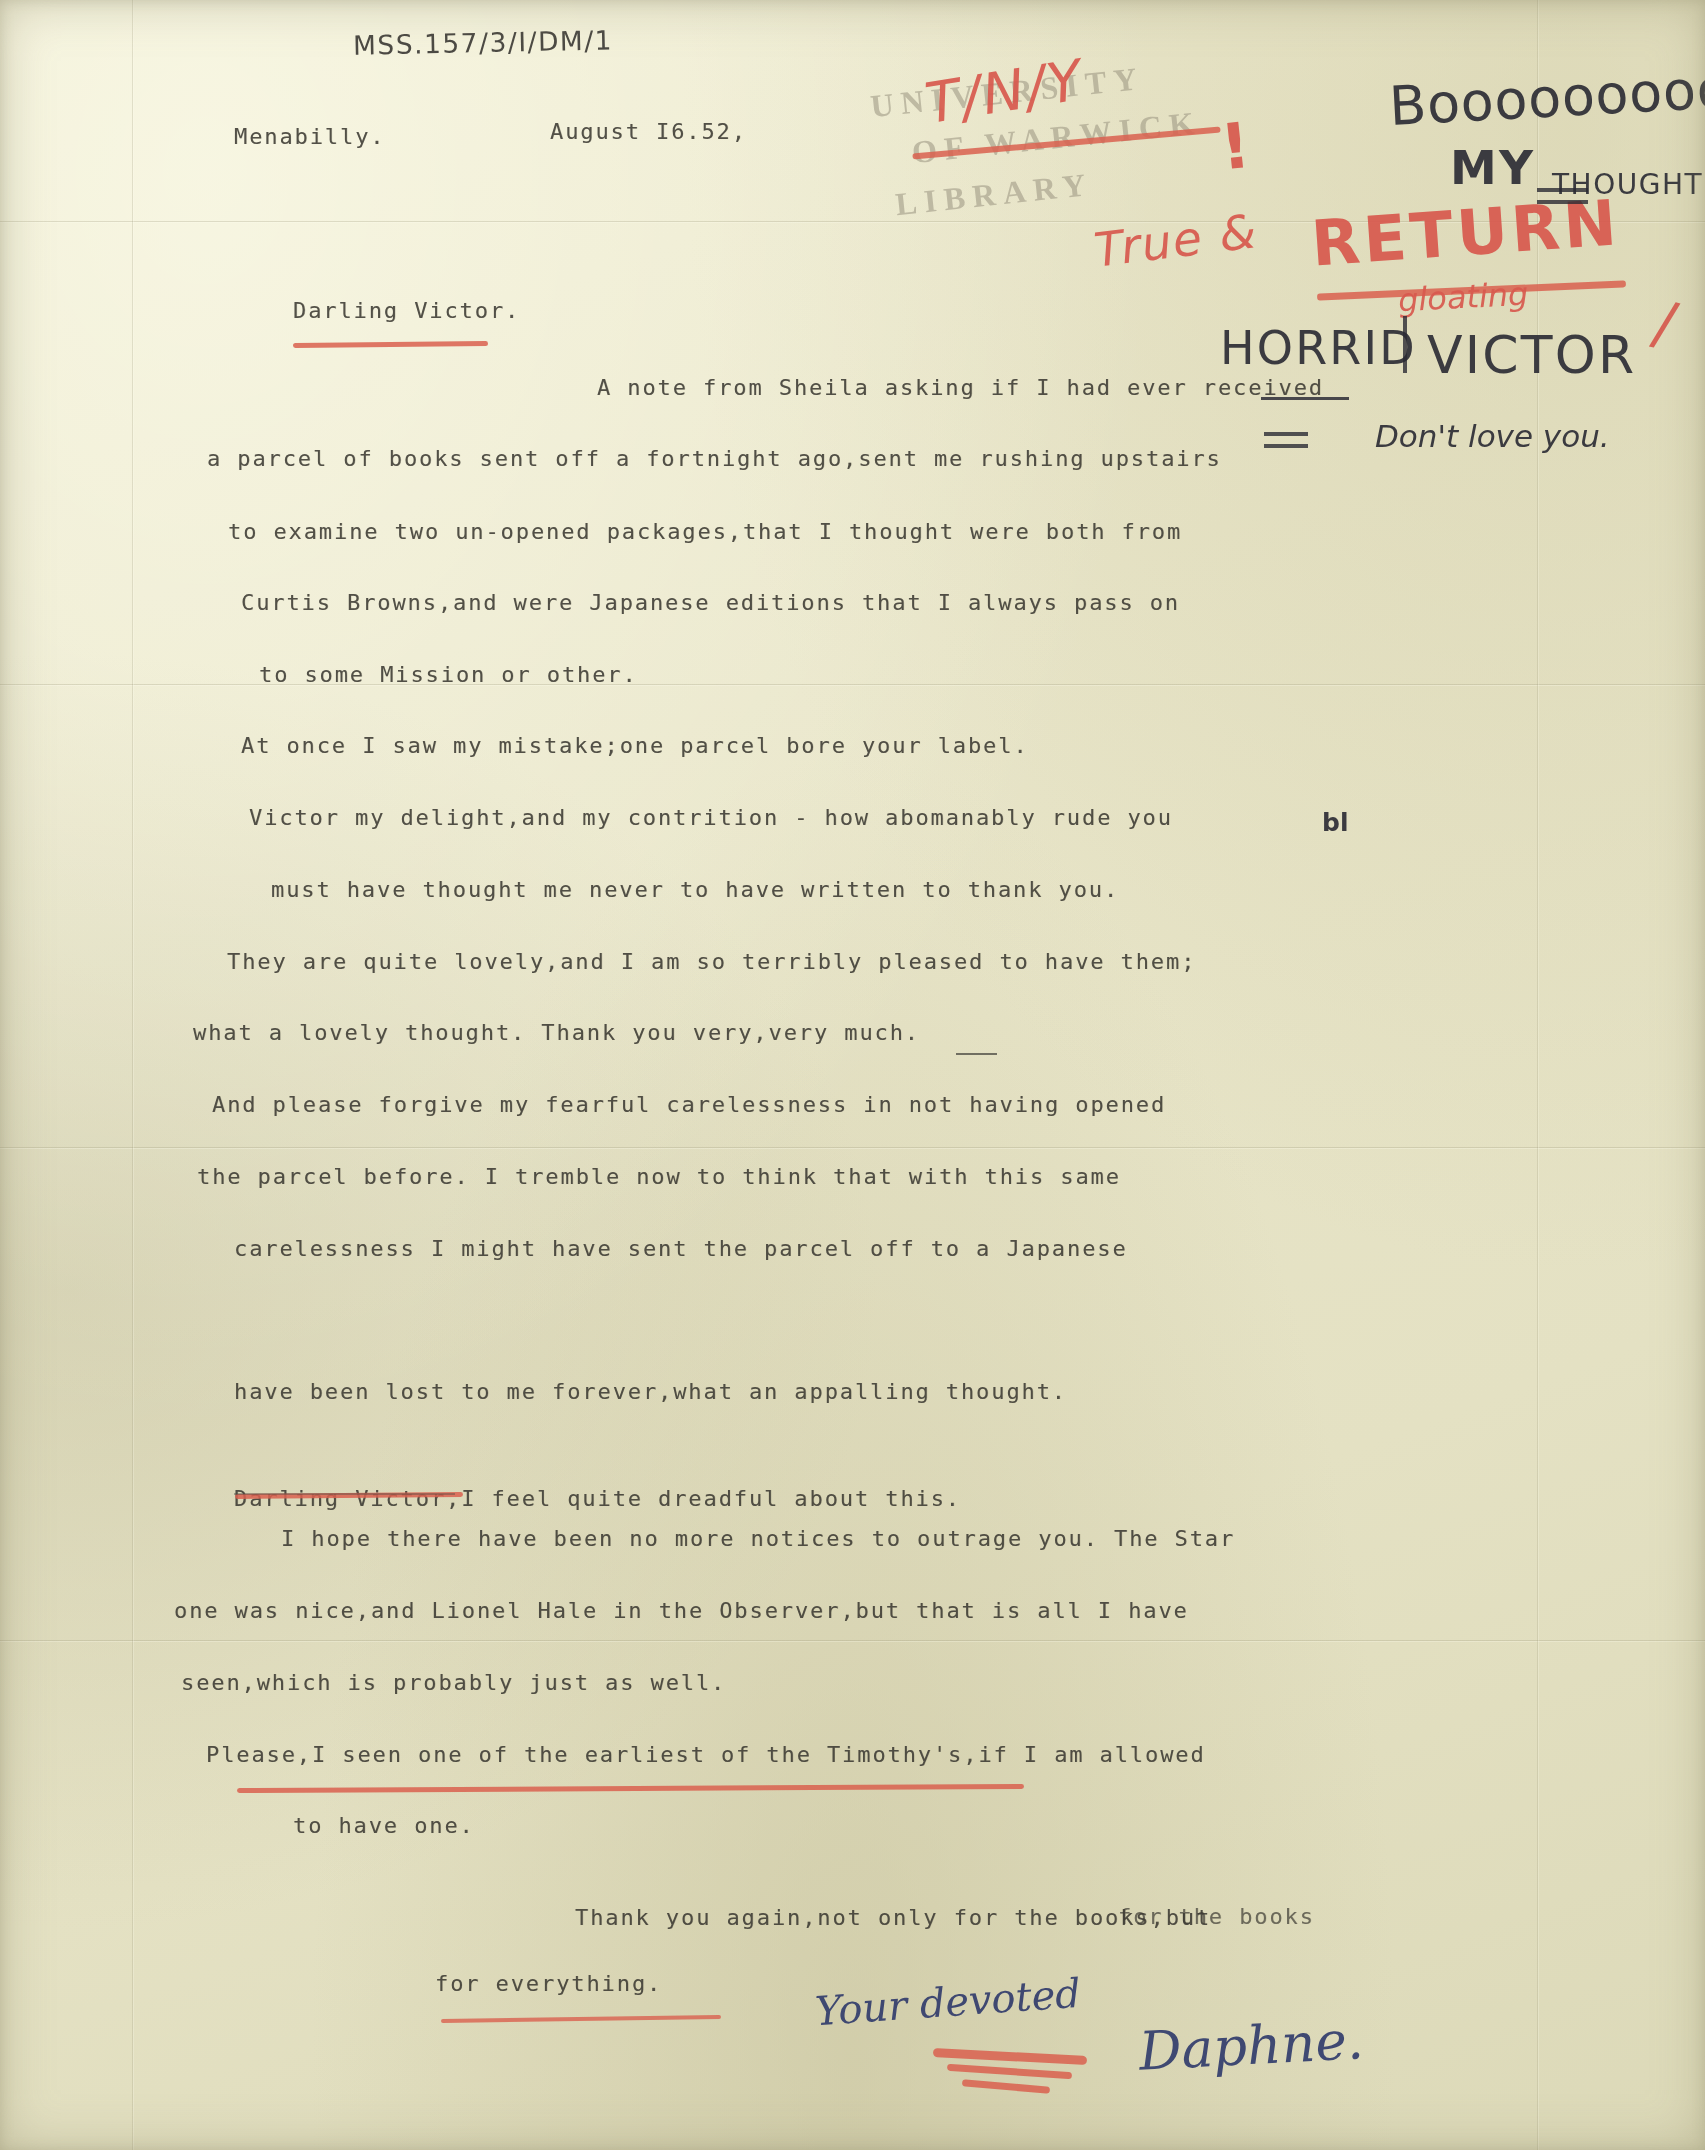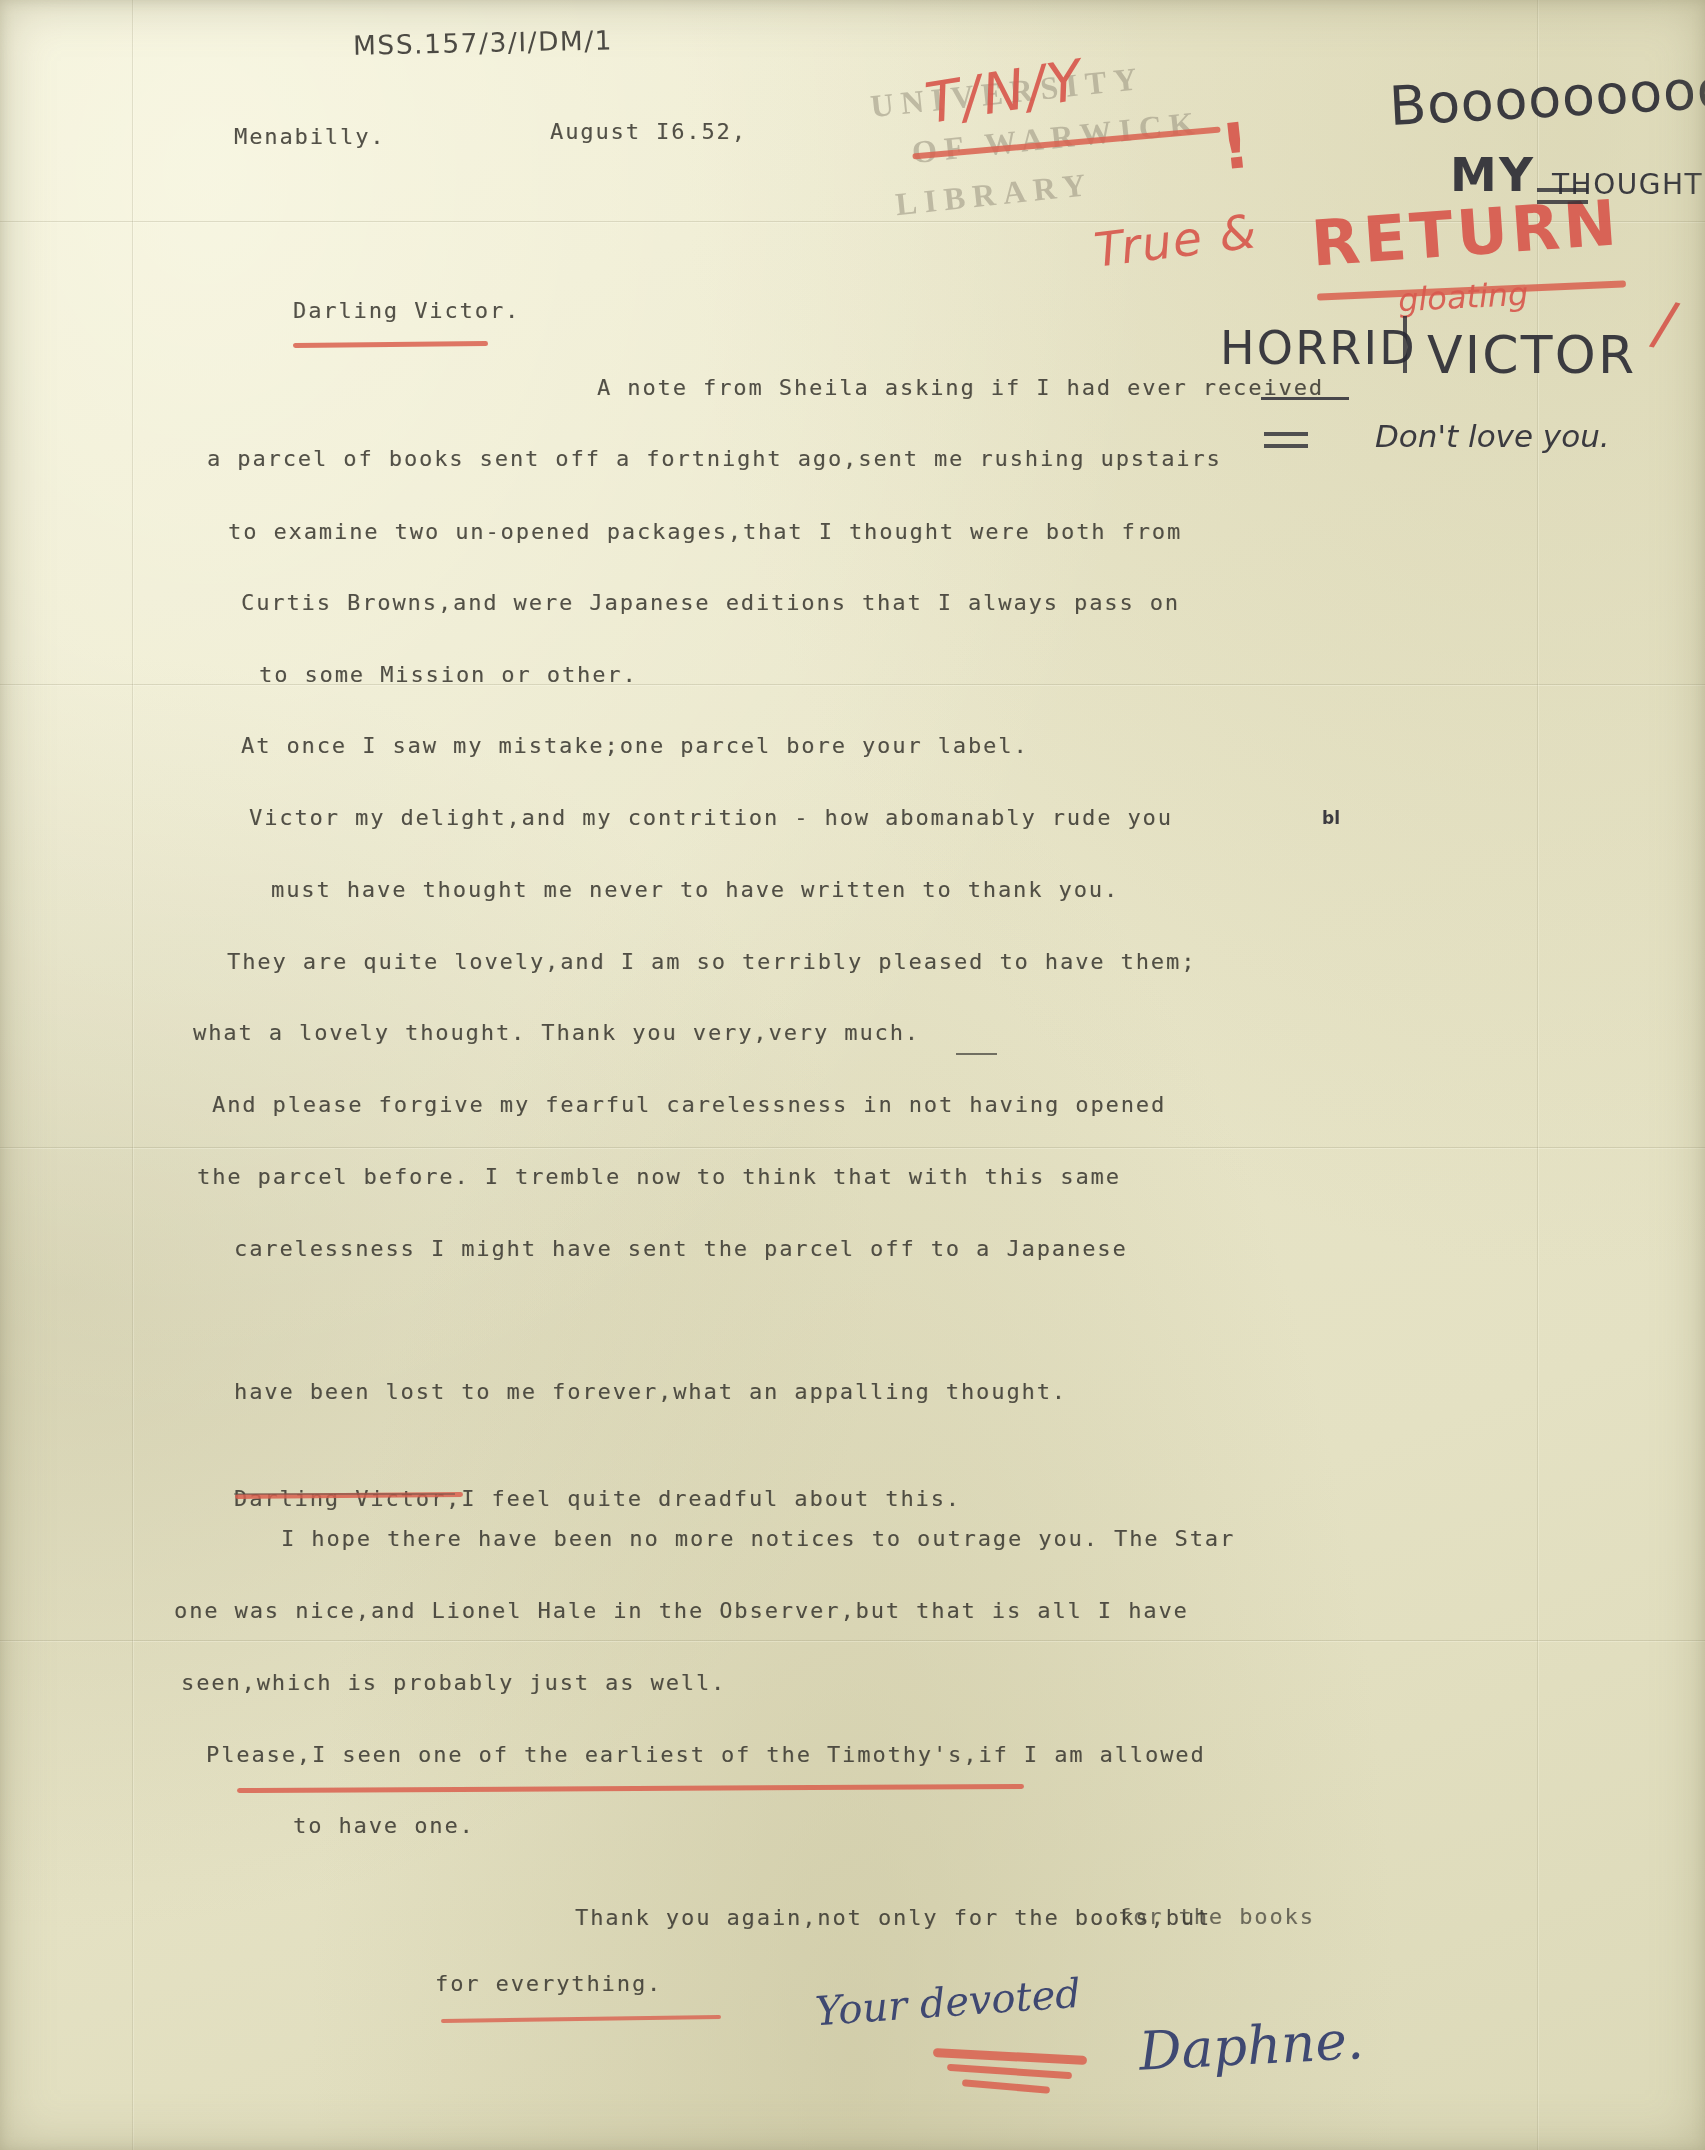--- a/index.html
+++ b/index.html
@@ -205,36 +205,36 @@
 
   <div class="red-ink" style="left:1094px; top:213px; font-size:47px; font-style:italic; transform:rotate(-7deg); letter-spacing:1.5px;">True &amp;</div>
   <div class="red-ink" style="left:1311px; top:197px; font-size:63px; font-weight:bold; letter-spacing:3.7px; transform:rotate(-4deg);">RETURN</div>
   <div class="red-underline" style="left:1317px; top:287px; width:309px; transform:rotate(-2.5deg); height:6.6px;"></div>
   <div class="red-ink" style="left:1655px; top:288px; font-size:60px; transform:rotate(14deg);">/</div>
 
   <div class="red-ink" style="left:1398px; top:278px; font-size:32px; font-style:italic; transform:rotate(-3deg);">gloating</div>
 
   <div class="pencil" style="left:1389px; top:66px; font-size:54px; transform:rotate(-3deg); letter-spacing:0.7px;">Booooooooo</div>
 
-  <div class="pencil" style="left:1450px; top:147px; font-size:47px; font-weight:bold; letter-spacing:2.2px;">MY</div>
+  <div class="pencil" style="left:1450px; top:140px; font-size:47px; font-weight:bold; letter-spacing:2.2px;">MY</div>
   <div class="pencil-line" style="left:1537px; top:188px; width:51px; height:3.7px;"></div>
   <div class="pencil-line" style="left:1537px; top:200px; width:51px; height:3.7px;"></div>
   <div class="pencil" style="left:1552px; top:168px; font-size:28px; letter-spacing:1.5px;">THOUGHT</div>
 
   <div class="pencil" style="left:1220px; top:321px; font-size:46px; letter-spacing:2.2px;">HORRID</div>
   <div class="pencil" style="left:1427px; top:325px; font-size:52px; letter-spacing:2.2px;">VICTOR</div>
   <div class="pencil-line" style="left:1403px; top:316px; width:3.7px; height:57px;"></div>
 
   <div class="ink-strike" style="left:1261px; top:397px; width:88px;"></div>
   <div class="pencil-line" style="left:1264px; top:432px; width:44px; height:3.7px;"></div>
   <div class="pencil-line" style="left:1264px; top:444px; width:44px; height:3.7px;"></div>
 
   <div class="pencil" style="left:1375px; top:418px; font-size:31px; font-style:italic;">Don't love you.</div>
 
-  <div class="pencil" style="left:1322px; top:808px; font-size:17px; font-weight:bold;">bl</div>
+  <div class="pencil" style="left:1322px; top:808px; font-size:25px; font-weight:bold;">bl</div>
 
   <div class="dark-underline" style="left:956px; top:1053px; width:41px;"></div>
   <div class="dark-underline" style="left:234px; top:1493px; width:221px; opacity:0.4;"></div>
 
   <div class="blue-ink" style="left:815px; top:1979px; font-size:40px; font-style:italic; transform:rotate(-4deg);">Your devoted</div>
   <div class="blue-ink" style="left:1139px; top:2015px; font-size:53px; font-style:italic; transform:rotate(-3deg);">Daphne.</div>
   <div class="red-underline" style="left:933px; top:2052px; width:154px; height:8.8px; transform:rotate(3deg); border-radius:4.4px;"></div>
   <div class="red-underline" style="left:947px; top:2068px; width:125px; height:7.4px; transform:rotate(4deg); border-radius:4.4px;"></div>
   <div class="red-underline" style="left:962px; top:2083px; width:88px; height:6.6px; transform:rotate(5deg); border-radius:4.4px;"></div>
 

